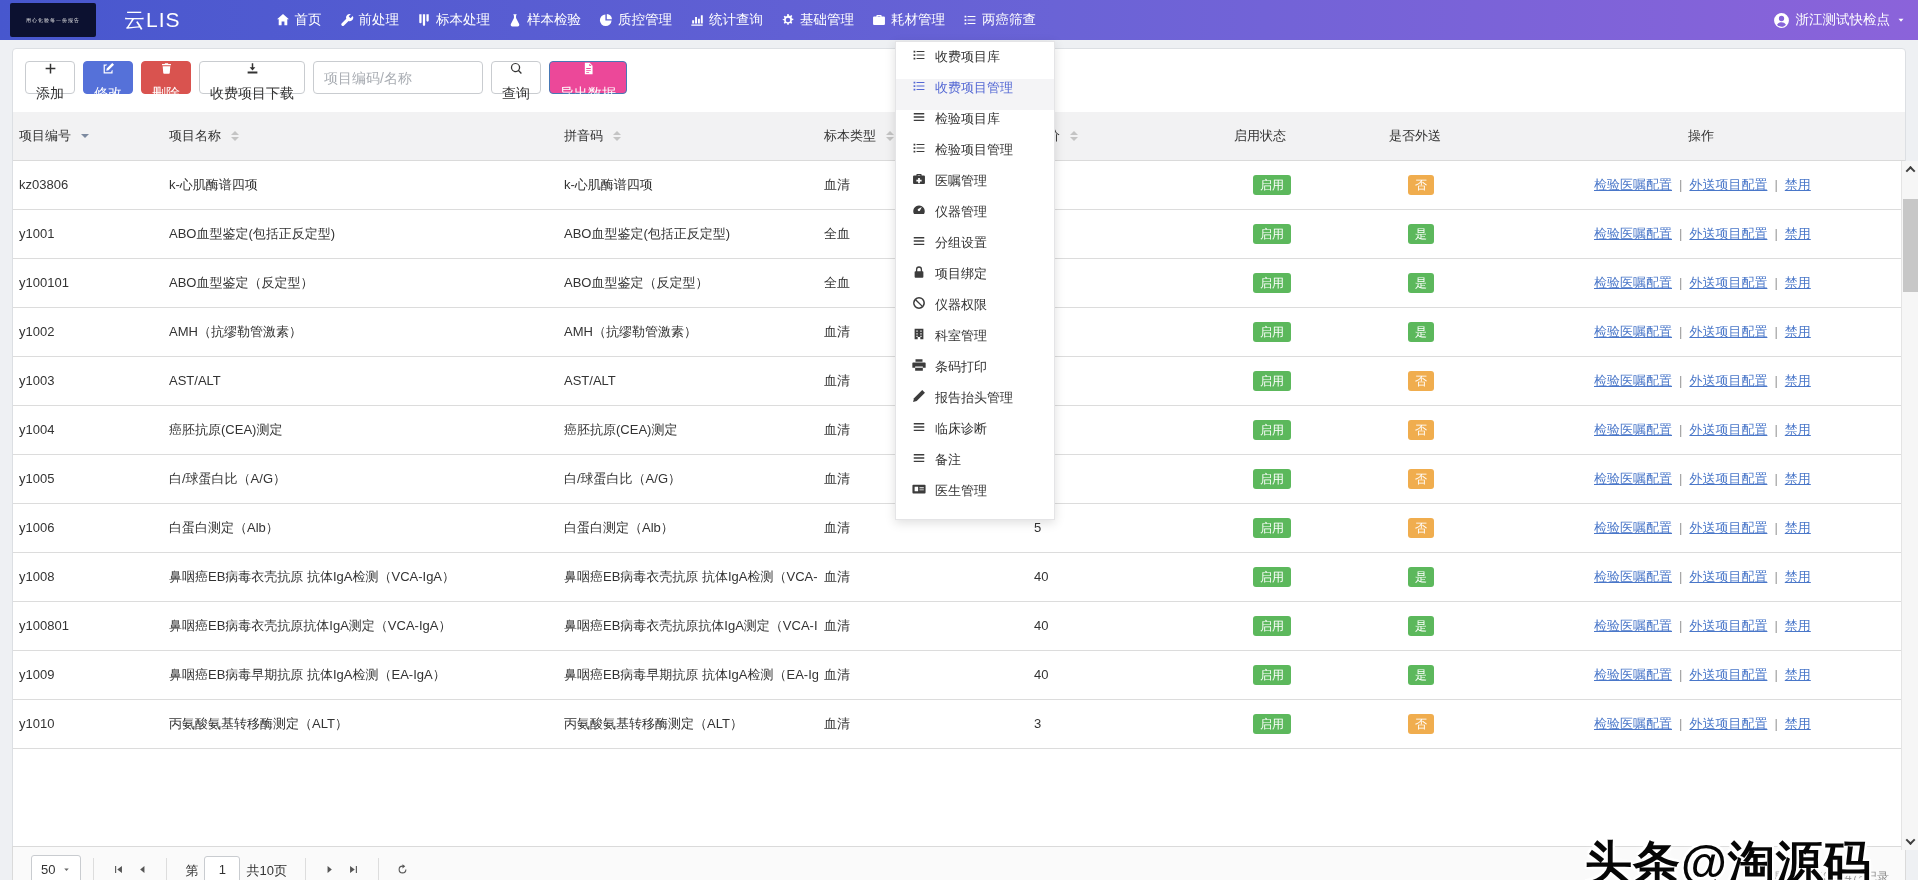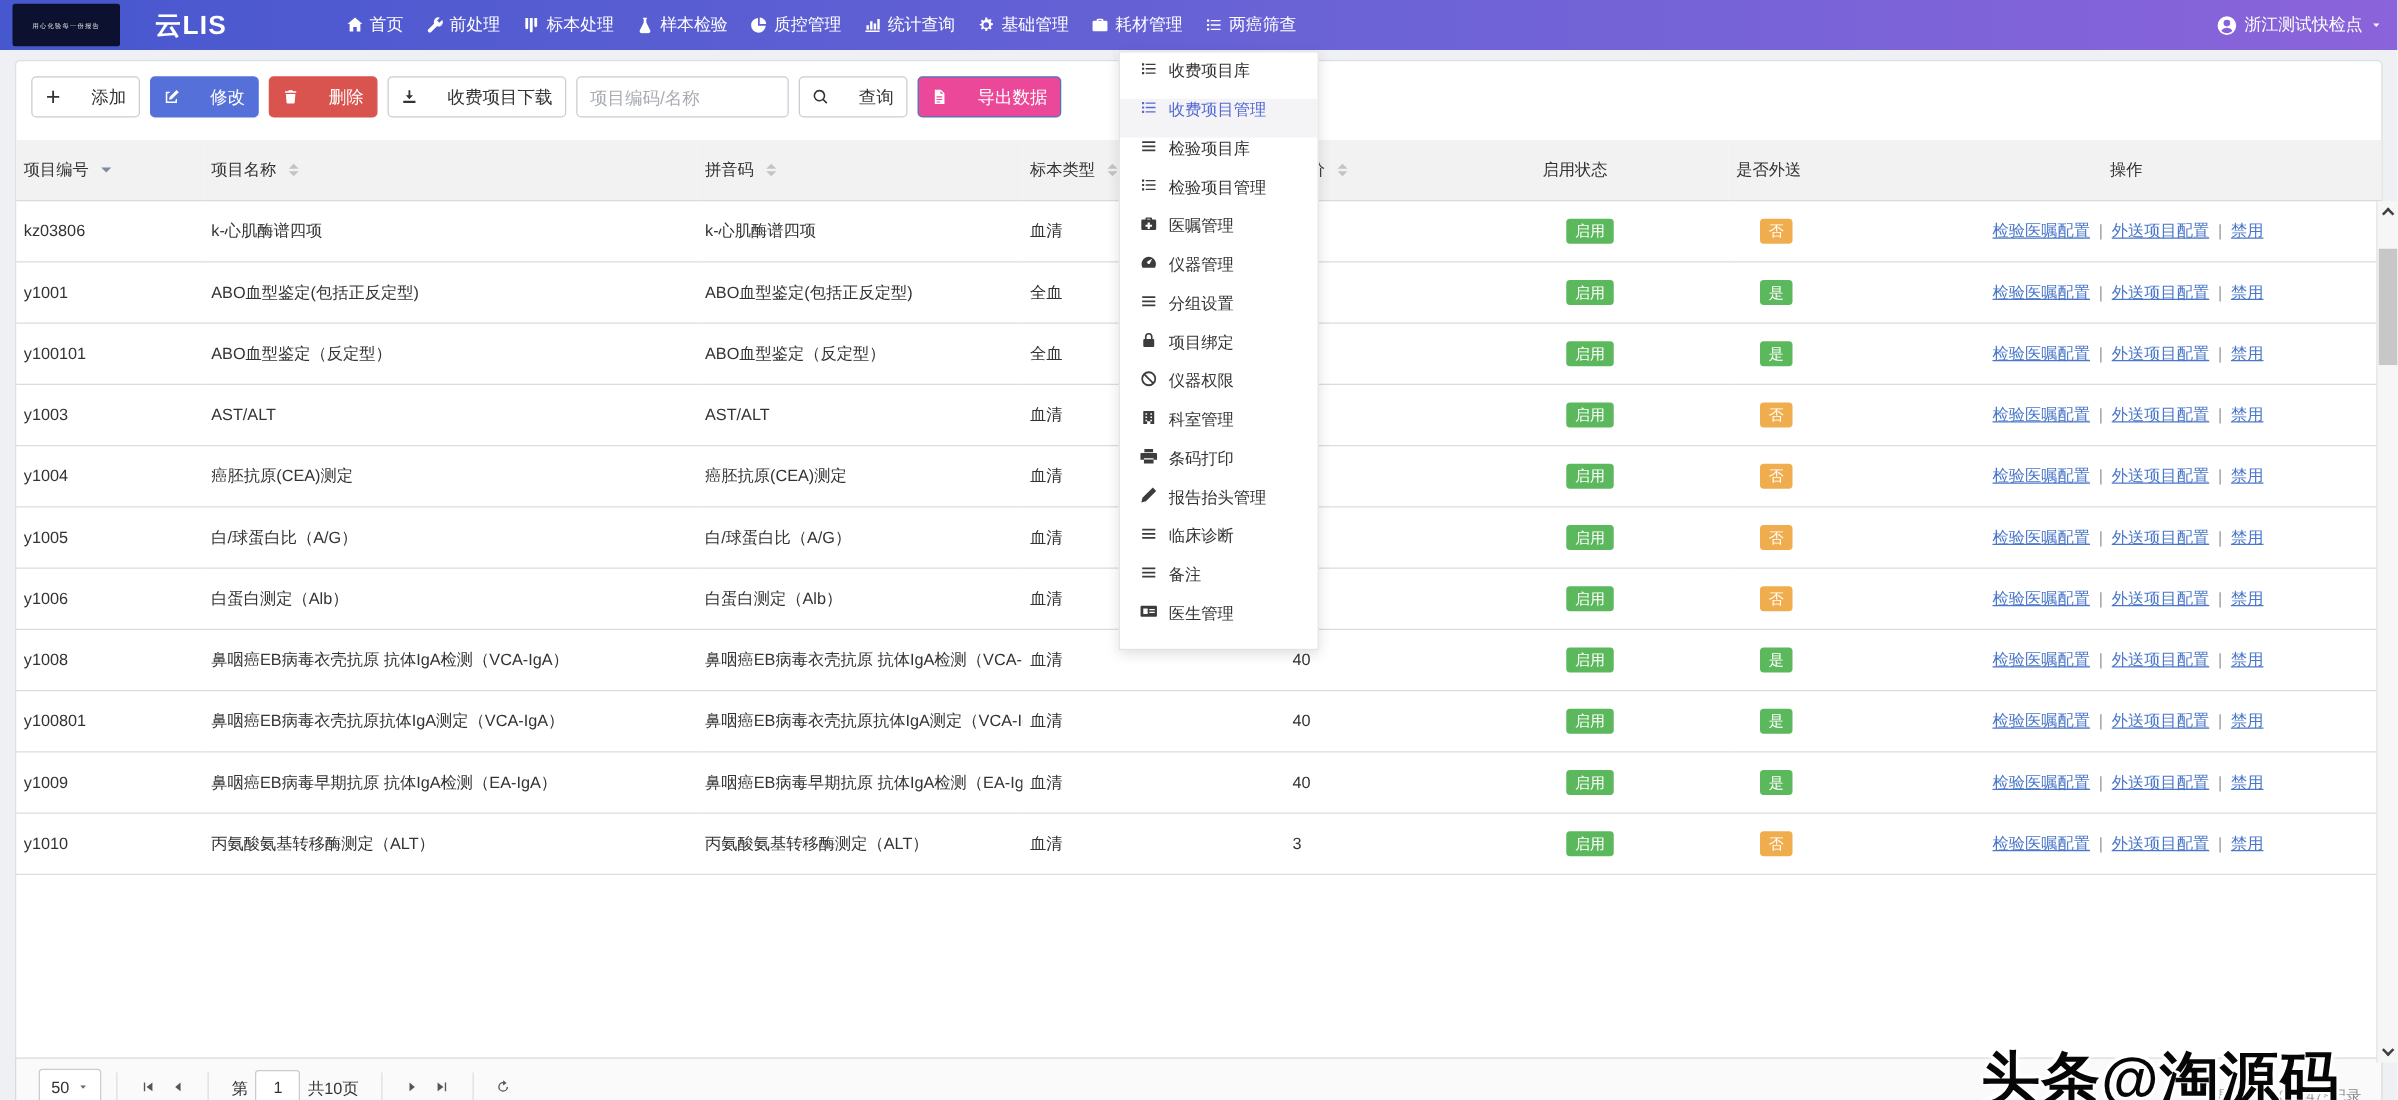--- a/index.html
+++ b/index.html
@@ -7,33 +7,33 @@
   body { font-family:"Liberation Sans","DejaVu Sans",sans-serif; background:#eef0f3; position:relative; color:#333; }
   svg { display:block; }
   .icon svg { width:14px; height:14px; fill:currentColor; }
 
   
   .navbar { height:40px; background:linear-gradient(90deg,#4757ce 0%,#6a63d6 55%,#8b63da 100%);
     display:flex; align-items:center; color:#fff; position:relative; z-index:40; }
   .logo-box { width:86px; height:34px; margin-left:10px; background:#0c1130; border-radius:2px;
     display:flex; align-items:center; justify-content:center; overflow:hidden; }
   .logo-box span { font-size:5px; color:#e8e8e8; letter-spacing:1px; }
-  .brand { font-size:21px; margin-left:28px; letter-spacing:1px; font-weight:700; }
+  .brand { font-size:21px; margin-left:28px; letter-spacing:1px; font-weight:400; }
   .nav-menu { display:flex; margin-left:95px; gap:18px; }
   .nav-item { display:flex; align-items:center; gap:5px; font-size:13.5px; color:#fff; cursor:pointer; white-space:nowrap; }
   .nav-user { margin-left:auto; margin-right:12px; display:flex; align-items:center; gap:6px; font-size:13.5px; cursor:pointer; }
   .nav-user .uicon svg { width:17px; height:17px; fill:#fff; }
   .nav-user .caret svg { width:10px; height:10px; fill:#fff; }
 
   
   .panel { position:absolute; left:12px; right:12px; top:48px; height:860px; background:#fff;
     border:1px solid #dcdfe3; border-radius:4px; z-index:1; }
   .toolbar { display:flex; align-items:center; gap:8px; padding:12px 12px 18px 12px; }
-  .btn { height:33px; padding:0 10px; font-size:14px; display:inline-flex; align-items:center; gap:24px;
-    border-radius:4px; border:1px solid #c9ccd0; background:#fff; color:#333; cursor:pointer; white-space:nowrap; }
+  .btn { height:33px; padding:0 10px; font-size:14px; display:inline-flex; align-items:center; gap:10px;
+    border-radius:4px; border:1px solid #c9ccd0; background:#fff; color:#333; cursor:pointer; white-space:nowrap;flex-direction:column; }
   .btn .icon svg { width:13px; height:13px; }
   .btn.primary { background:#5571d9; border-color:#5571d9; color:#fff; }
   .btn.danger  { background:#d9534f; border-color:#d9534f; color:#fff; }
   .btn.steel   { background:#ec4899; border-color:#4678b5; color:#fff; }
   .search-input { height:33px; width:170px; border:1px solid #c9ccd0; border-radius:4px; padding:0 10px;
     font-size:14px; color:#333; font-family:inherit; }
   .search-input::placeholder { color:#a9adb3; }
 
   
   table.grid { border-collapse:collapse; table-layout:fixed; width:1892px; }
@@ -337,20 +337,32 @@
           <td>ABO血型鉴定（反定型）</td>
           <td>全血</td>
           <td></td>
           <td><span class="badge badge-status" style="background: rgb(92, 184, 92);">启用</span></td>
           <td><span class="badge badge-out" style="background: rgb(92, 184, 92);">是</span></td>
           <td>
             <a class="tlink">检验医嘱配置</a><span class="lsep">|</span><a class="tlink">外送项目配置</a><span class="lsep">|</span><a class="tlink">禁用</a>
           </td>
         </tr>
 
+        <tr>
+          <td>y1002</td>
+          <td>AMH（抗缪勒管激素）</td>
+          <td>AMH（抗缪勒管激素）</td>
+          <td>血清</td>
+          <td></td>
+          <td><span class="badge badge-status" style="background: rgb(92, 184, 92);">启用</span></td>
+          <td><span class="badge badge-out" style="background: rgb(92, 184, 92);">是</span></td>
+          <td>
+            <a class="tlink">检验医嘱配置</a><span class="lsep">|</span><a class="tlink">外送项目配置</a><span class="lsep">|</span><a class="tlink">禁用</a>
+          </td>
+        </tr>
 
         <tr>
           <td>y1003</td>
           <td>AST/ALT</td>
           <td>AST/ALT</td>
           <td>血清</td>
           <td></td>
           <td><span class="badge badge-status" style="background: rgb(92, 184, 92);">启用</span></td>
           <td><span class="badge badge-out" style="background: rgb(240, 173, 78);">否</span></td>
           <td>

